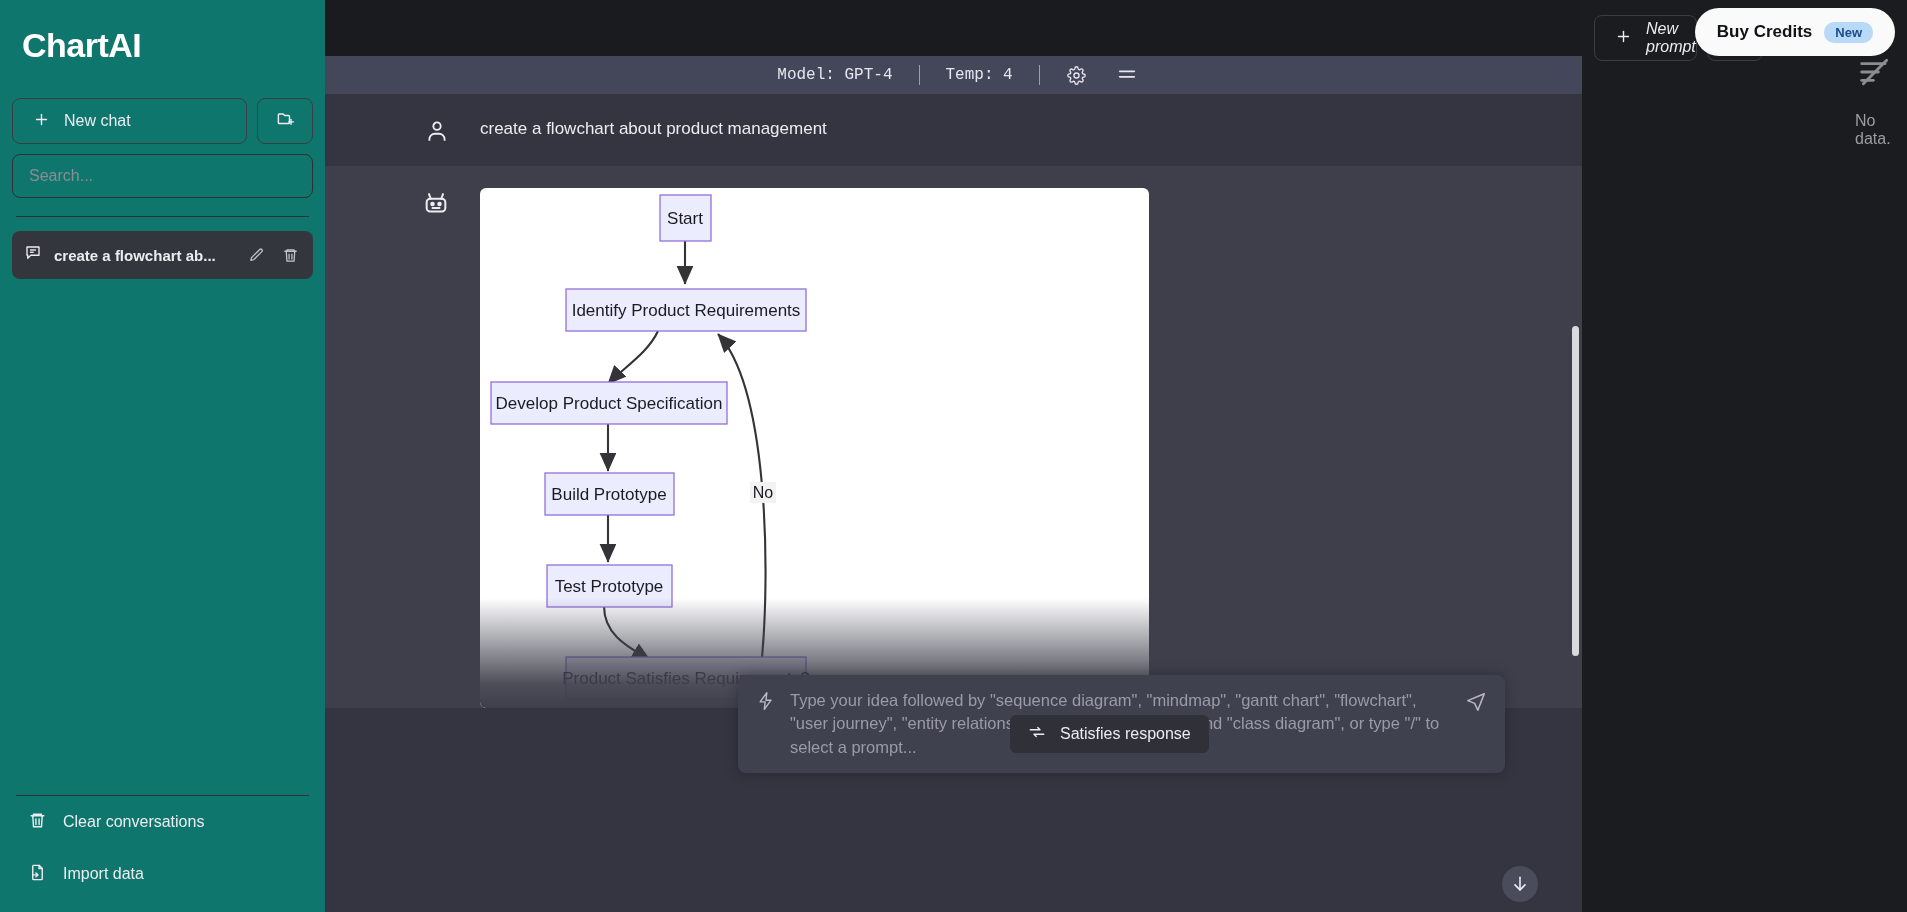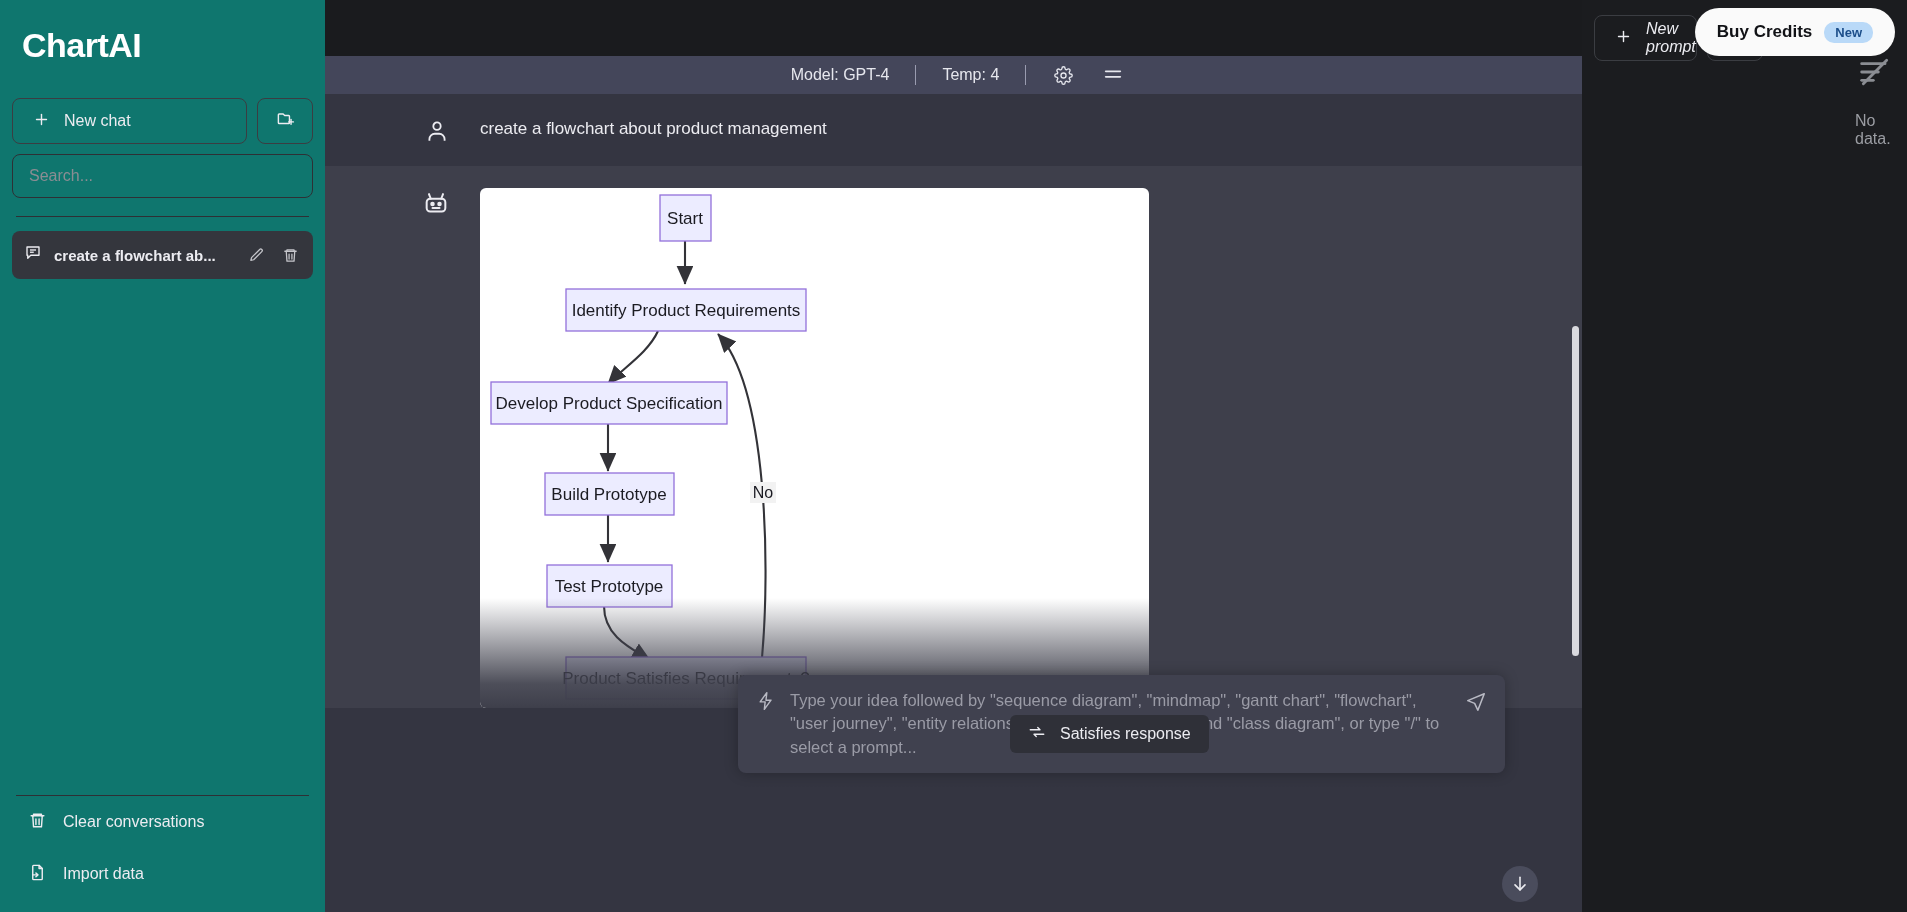--- a/index.html
+++ b/index.html
@@ -65,20 +65,21 @@
     padding-left: 16px; color: #ececf1; font-size: 16px; cursor: pointer;
   }
 
   
   .center { flex: 1; position: relative; display: flex; flex-direction: column; background: #343541; min-width:0;}
   .top-strip { height: 56px; background: #1a1b1e; width: 100%; }
   .model-bar {
     height: 38px; background: #44465a; display: flex; align-items: center;
     justify-content: center; gap: 16px; color: #e6e7ee; font-size: 16px;
     position: relative;
+    font-family: Liberation Mono, monospace;
   }
   .model-bar .seg { padding: 0 10px; }
   .vbar { width: 1px; height: 20px; background: #9a9cb0; }
   .icon-btn { width: 26px; height: 26px; display: flex; align-items: center; justify-content: center; cursor: pointer; color: #e6e7ee; margin-left: 8px;}
 
   .chat-scroll { position: relative; flex: 1; overflow: hidden; background: #343541; }
   .msg-user {
     background: #343541; display: flex; gap: 0px; padding: 22px 0 22px 0;
     align-items: flex-start;
   }

